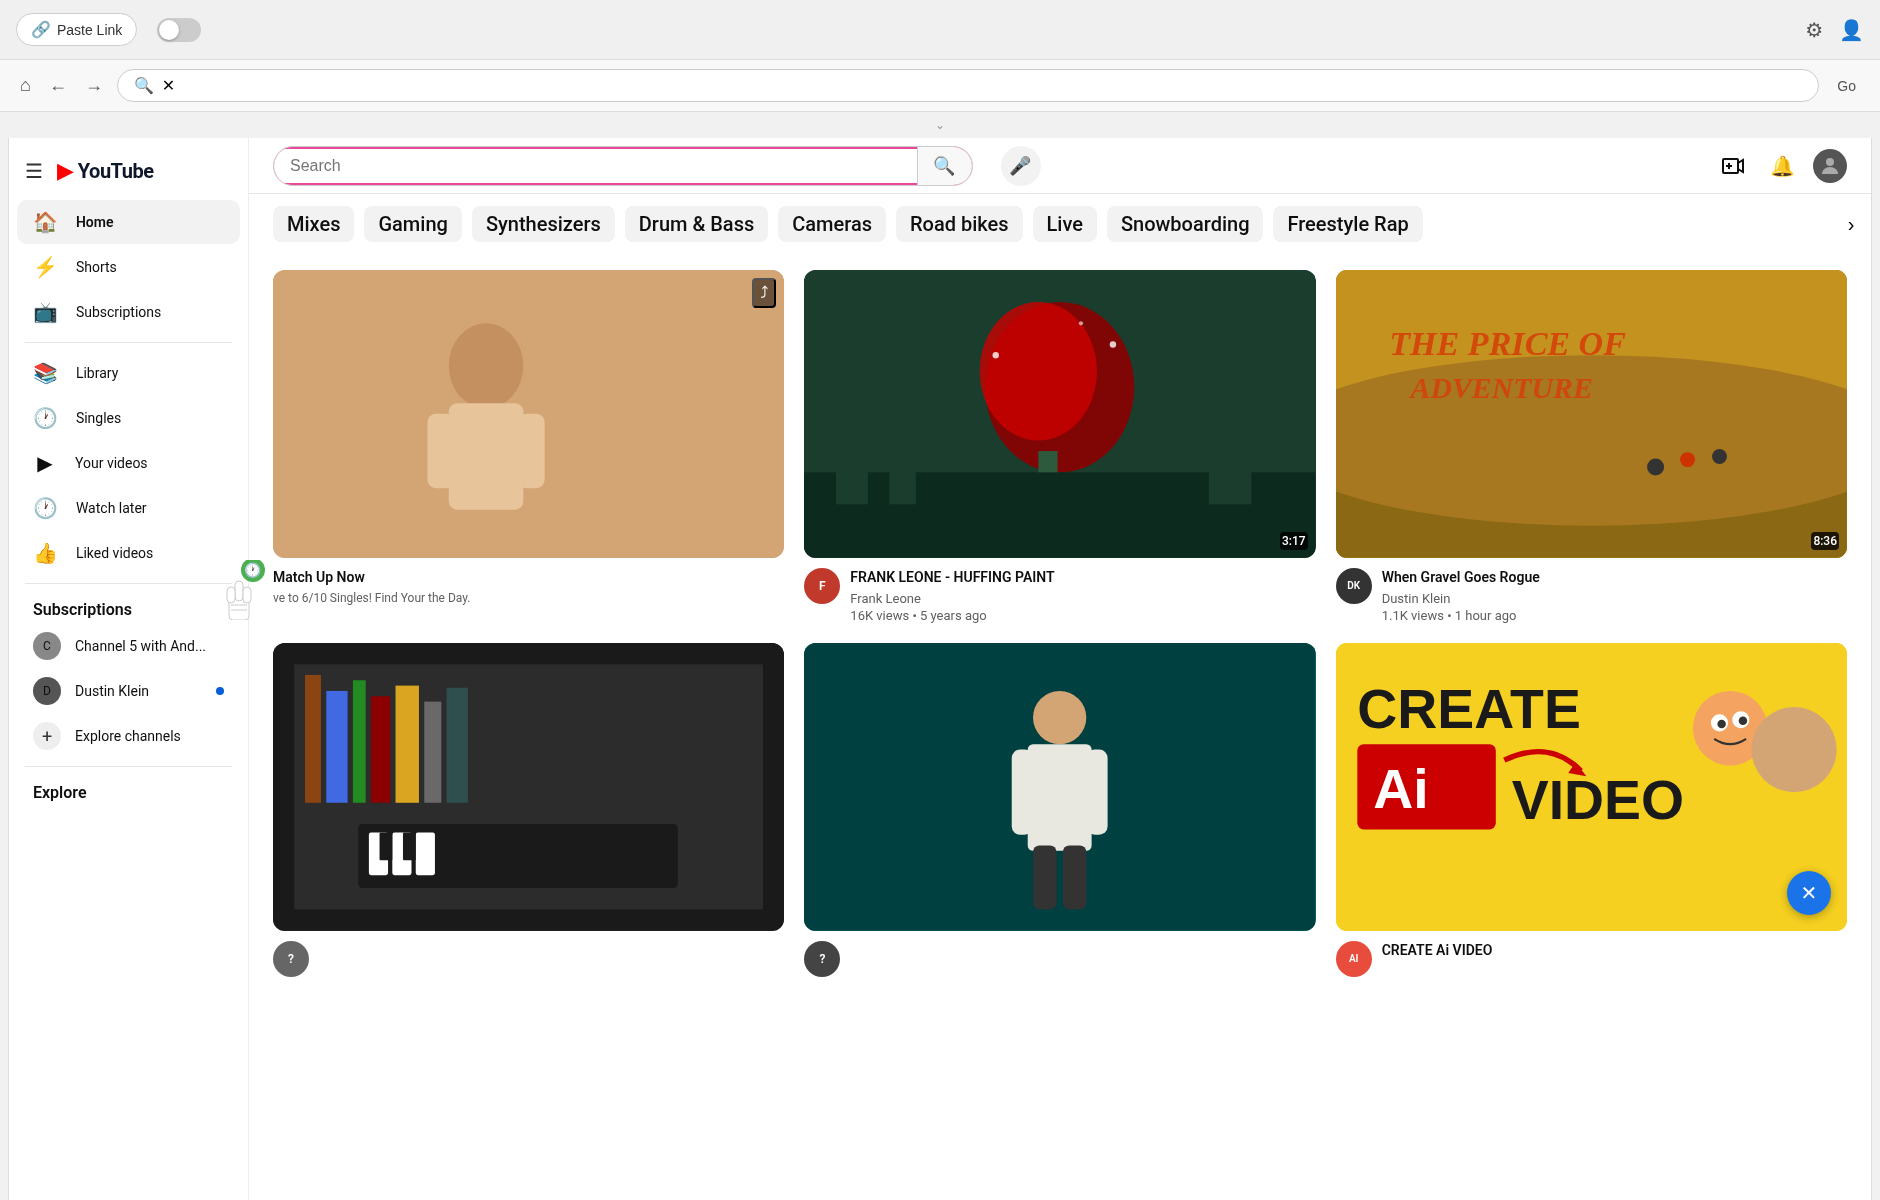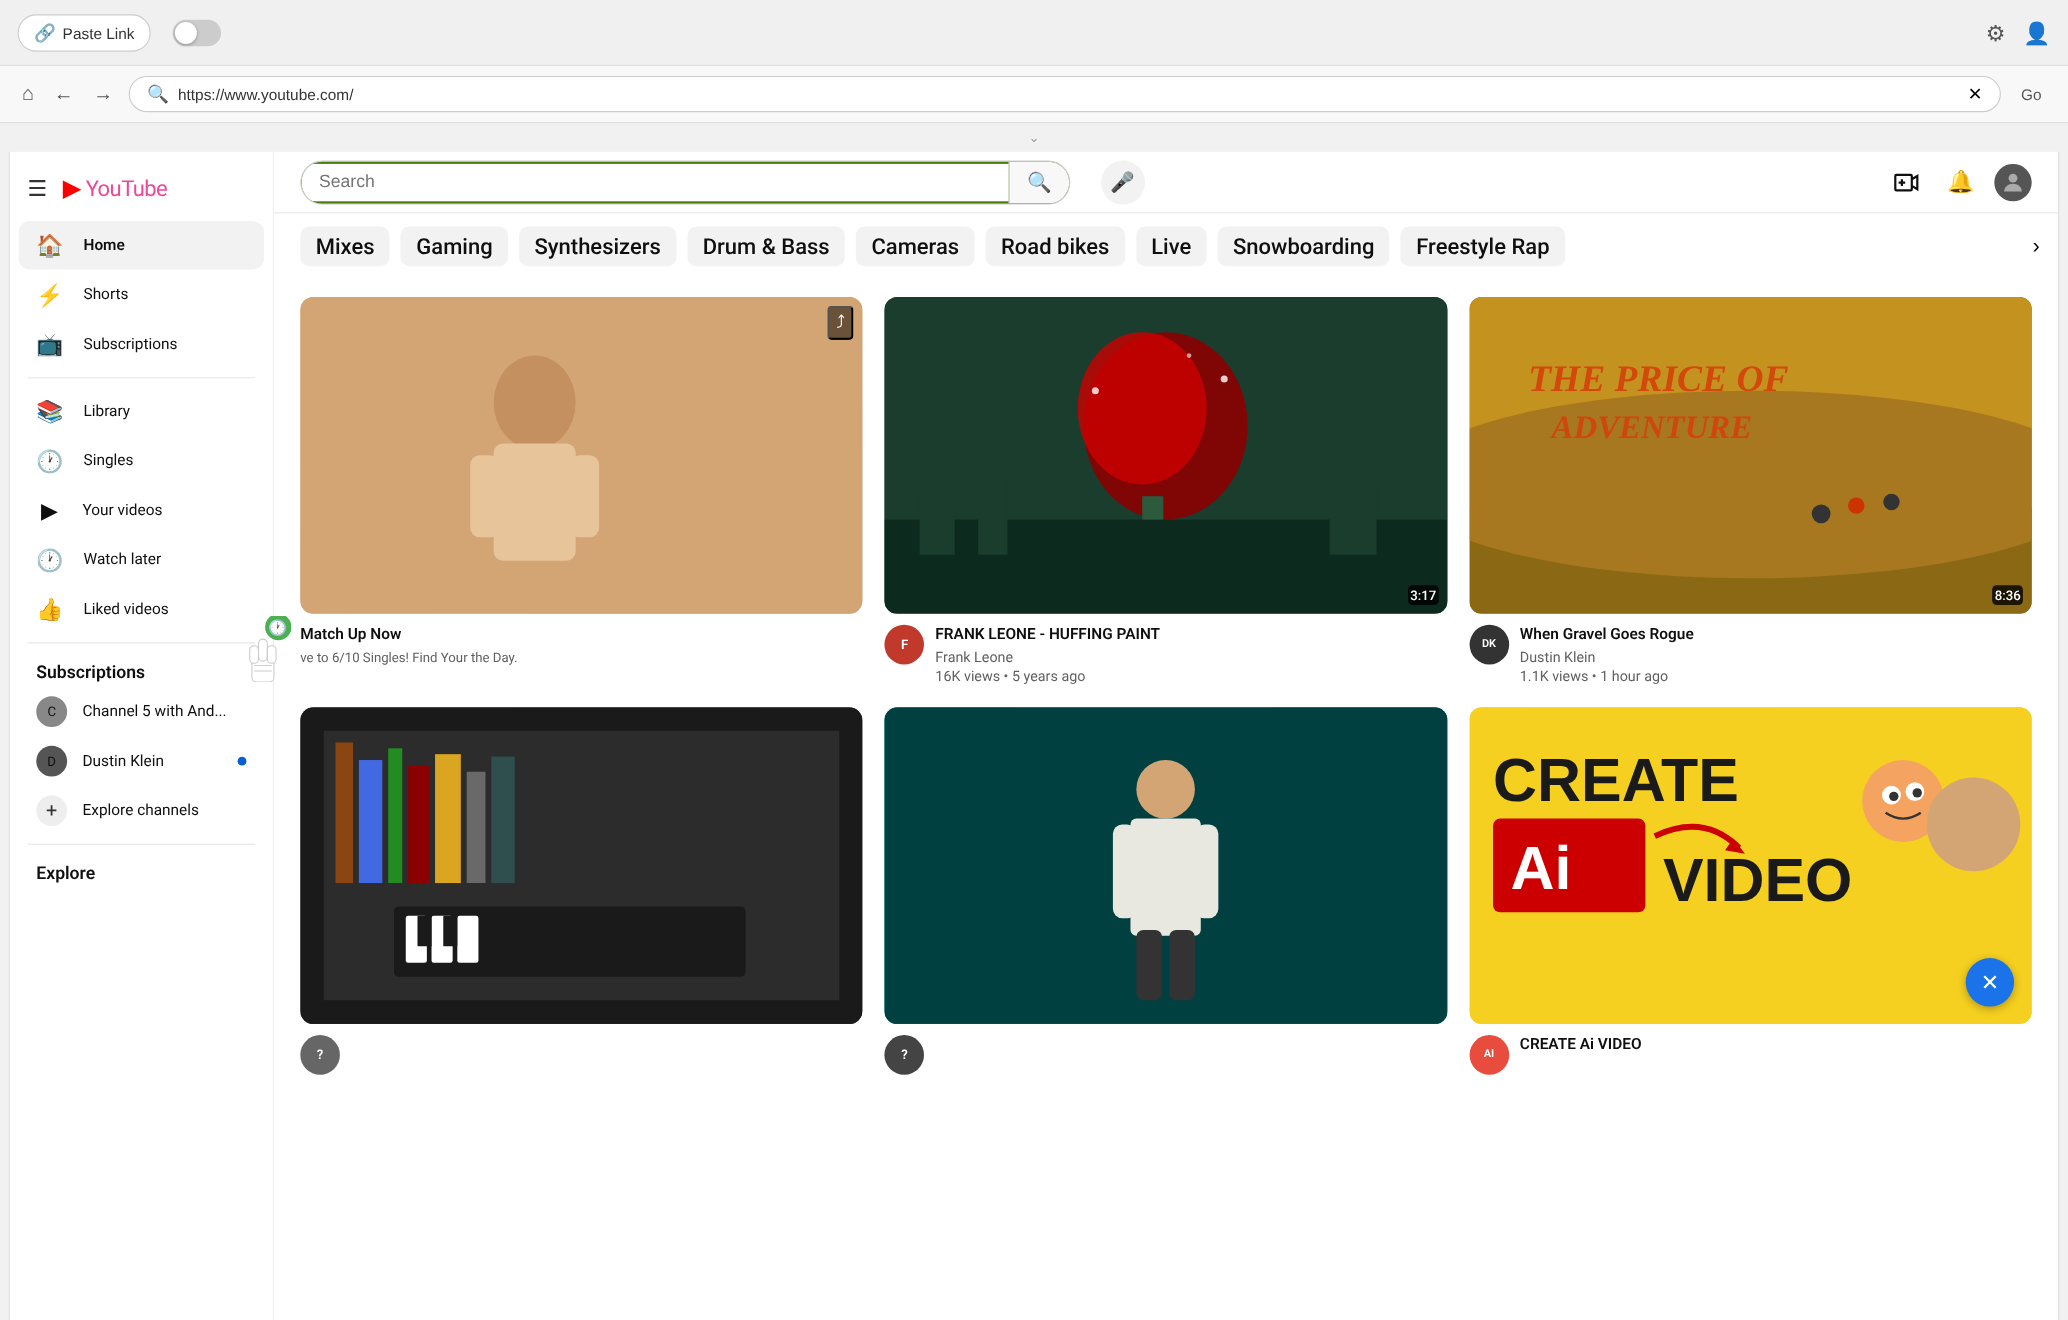--- a/index.html
+++ b/index.html
@@ -77,21 +77,21 @@
       padding: 8px 0;
       border-right: 1px solid #eee;
     }
     .yt-header {
       display: flex; align-items: center; gap: 14px;
       padding: 12px 16px 16px;
     }
     .hamburger { font-size: 20px; cursor: pointer; color: #333; }
     .yt-logo { display: flex; align-items: center; gap: 4px; cursor: pointer; }
     .yt-logo-icon { color: red; font-size: 22px; }
-    .yt-logo-text { font-size: 20px; font-weight: 400; color: #ec4899; letter-spacing: -0.5px; }
+    .yt-logo-text { font-size: 20px; font-weight: 700; color: #0f172a; letter-spacing: -0.5px; }
 
     .sidebar-item {
       display: flex; align-items: center; gap: 18px;
       padding: 10px 16px; cursor: pointer; border-radius: 10px;
       margin: 1px 8px; font-size: 14px; color: #0f0f0f;
     }
     .sidebar-item.active { background: #f2f2f2; font-weight: 600; }
     .sidebar-item .si-icon { font-size: 20px; min-width: 24px; text-align: center; }
 
     .sidebar-divider { height: 1px; background: #e5e5e5; margin: 8px 16px; }
@@ -119,21 +119,21 @@
     }
 
     
     .yt-topnav {
       display: flex; align-items: center; padding: 0 24px;
       border-bottom: 1px solid #e5e5e5; height: 56px; gap: 16px;
       position: sticky; top: 0; background: white; z-index: 10;
     }
     .yt-search-bar {
       flex: 1; display: flex; align-items: center; max-width: 700px;
-      background: #4d7c0f; border: 1px solid #ccc; border-radius: 20px;
+      background: #ec4899; border: 1px solid #ccc; border-radius: 20px;
       overflow: hidden;
       justify-content: space-between;
     }
     .yt-search-bar input {
       flex: 1; border: none; outline: none; padding: 8px 16px; font-size: 16px;
     }
     .yt-search-btn {
       padding: 8px 16px; background: #f8f8f8; border: none; border-left: 1px solid #ccc;
       cursor: pointer; font-size: 18px; color: #555;
     }
@@ -240,21 +240,20 @@
     <span class="top-bar-icon">👤</span>
   </div>
 </div>
 
 <div class="browser-bar">
   <button class="nav-btn">⌂</button>
   <button class="nav-btn">←</button>
   <button class="nav-btn">→</button>
   <div class="address-bar">
     <span>🔍</span>
-    <input type="text" value="https://www.youtube.com/" style="">
     <span>✕</span>
   </div>
   <button class="go-btn">Go</button>
 </div>
 
 <div class="chevron-down">⌄</div>
 
 <div class="main-container">
 
   <div class="sidebar">

